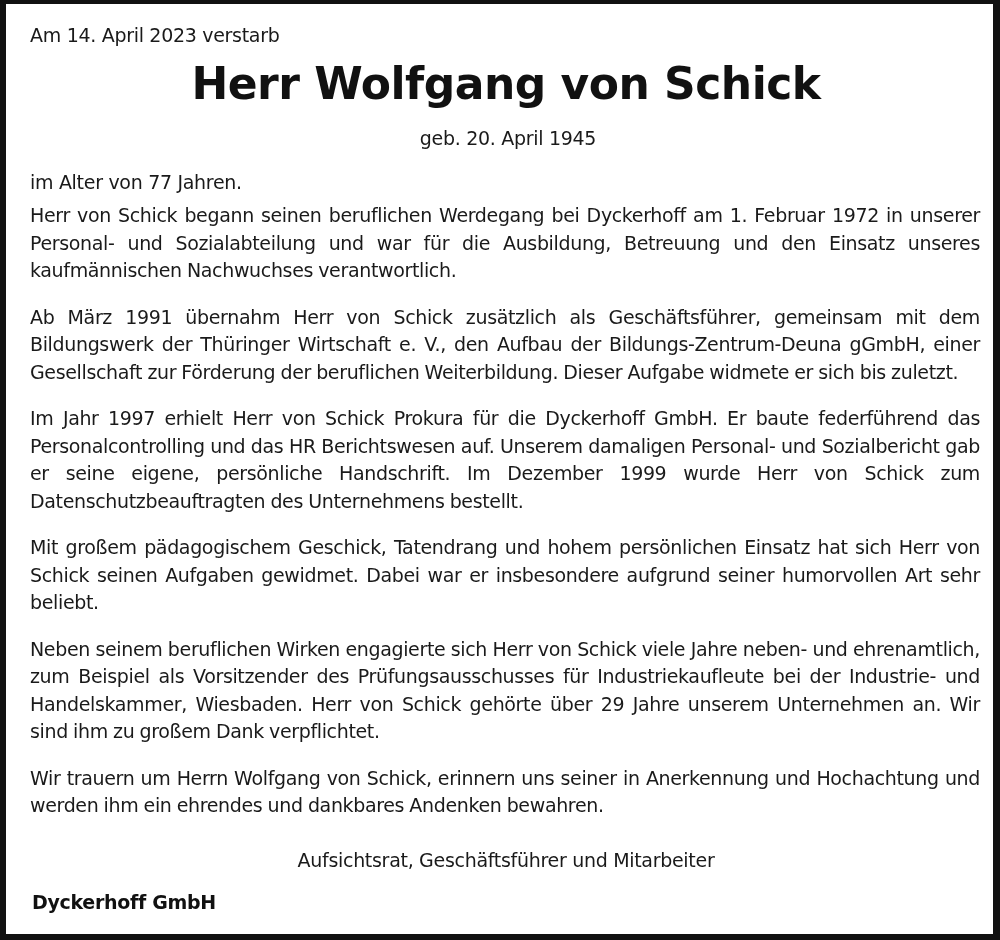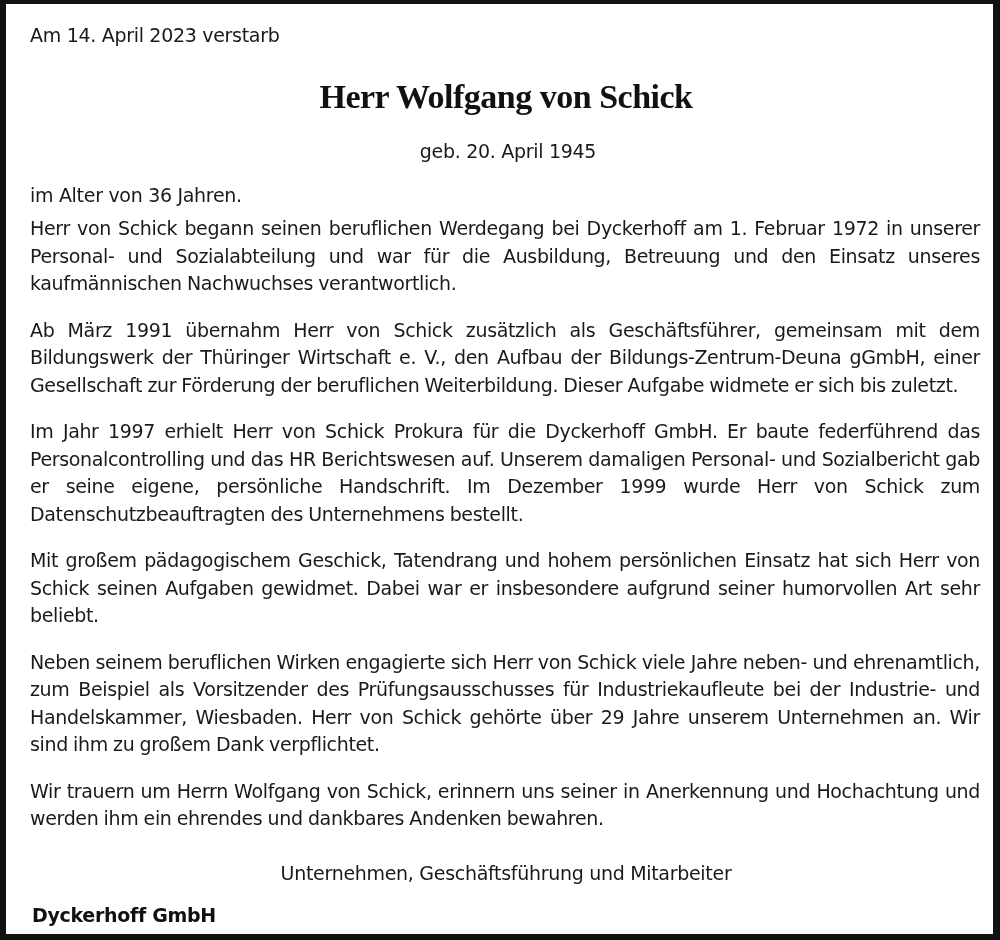--- a/index.html
+++ b/index.html
@@ -34,28 +34,27 @@
       color: #1a1a1a;
     }
     .intro {
       font-size: 19px;
       line-height: 30px;
       height: 32px;
       letter-spacing: -0.3px;
     }
     .name {
       text-align: center;
-      font-size: 34px;
+      font-size: 44px;
       font-weight: bold;
       line-height: 56px;
-      margin-top: 17px;
+      margin-top: 4px;
       letter-spacing: -0.5px;
       color: #111;
       padding-left: 2px;
-      font-family: Liberation Serif, serif;
     }
     .born {
       text-align: center;
       font-size: 19px;
       line-height: 28px;
       margin-top: 12px;
       letter-spacing: -0.3px;
       padding-left: 6px;
     }
     .age {
@@ -91,23 +90,23 @@
     }
   </style>
 </head>
 <body>
 
 <div class="frame">
   <div class="content">
     <div class="intro">Am 14. April 2023 verstarb</div>
     <div class="name">Herr Wolfgang von Schick</div>
     <div class="born">geb. 20. April 1945</div>
-    <div class="age">im Alter von 36 Jahren.</div>
+    <div class="age">im Alter von 77 Jahren.</div>
     <p class="para" style="margin-top:6px">Herr von Schick begann seinen beruflichen Werdegang bei Dyckerhoff am 1. Februar 1972 in unserer Personal- und Sozialabteilung und war für die Ausbildung, Betreuung und den Einsatz unseres kaufmännischen Nachwuchses verantwortlich.</p>
     <p class="para">Ab März 1991 übernahm Herr von Schick zusätzlich als Geschäftsführer, gemeinsam mit dem Bildungswerk der Thüringer Wirtschaft e. V., den Aufbau der Bildungs-Zentrum-Deuna gGmbH, einer Gesellschaft zur Förderung der beruflichen Weiterbildung. Dieser Aufgabe widmete er sich bis zuletzt.</p>
     <p class="para">Im Jahr 1997 erhielt Herr von Schick Prokura für die Dyckerhoff GmbH. Er baute federführend das Personalcontrolling und das HR Berichtswesen auf. Unserem damaligen Personal- und Sozialbericht gab er seine eigene, persönliche Handschrift. Im Dezember 1999 wurde Herr von Schick zum Datenschutzbeauftragten des Unternehmens bestellt.</p>
     <p class="para">Mit großem pädagogischem Geschick, Tatendrang und hohem persönlichen Einsatz hat sich Herr von Schick seinen Aufgaben gewidmet. Dabei war er insbesondere aufgrund seiner humorvollen Art sehr beliebt.</p>
     <p class="para">Neben seinem beruflichen Wirken engagierte sich Herr von Schick viele Jahre neben- und ehrenamtlich, zum Beispiel als Vorsitzender des Prüfungsausschusses für Industriekaufleute bei der Industrie- und Handelskammer, Wiesbaden. Herr von Schick gehörte über 29 Jahre unserem Unternehmen an. Wir sind ihm zu großem Dank verpflichtet.</p>
     <p class="para">Wir trauern um Herrn Wolfgang von Schick, erinnern uns seiner in Anerkennung und Hochachtung und werden ihm ein ehrendes und dankbares Andenken bewahren.</p>
-    <div class="sign">Unternehmen, Geschäftsführung und Mitarbeiter</div>
+    <div class="sign">Aufsichtsrat, Geschäftsführer und Mitarbeiter</div>
     <div class="company">Dyckerhoff GmbH</div>
   </div>
 </div>
 
 </body></html>

